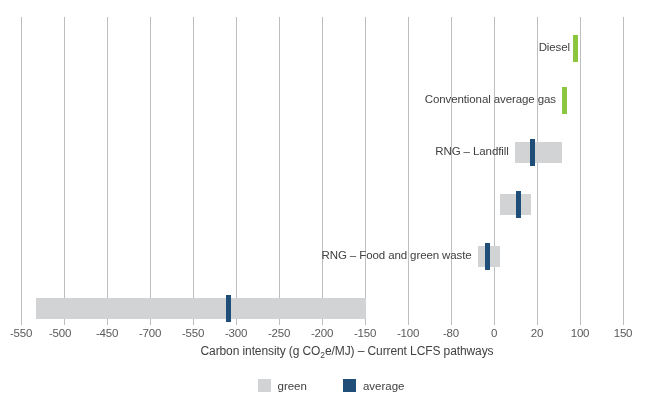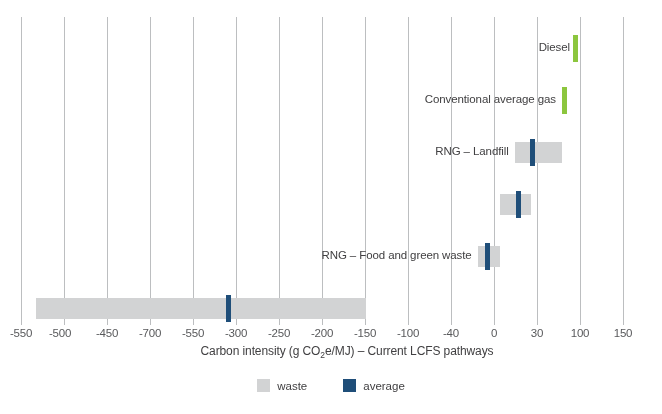--- a/index.html
+++ b/index.html
@@ -88,27 +88,27 @@
       <div class="tickmark" style="left: 321.5px;"></div>
       <div class="ticklabel" style="left: 302px;">-200</div>
       <div class="gridline" style="left: 364.5px;"></div>
       <div class="tickmark" style="left: 364.5px;"></div>
       <div class="ticklabel" style="left: 345px;">-150</div>
       <div class="gridline" style="left: 407.5px;"></div>
       <div class="tickmark" style="left: 407.5px;"></div>
       <div class="ticklabel" style="left: 388px;">-100</div>
       <div class="gridline" style="left: 450.5px;"></div>
       <div class="tickmark" style="left: 450.5px;"></div>
-      <div class="ticklabel" style="left: 431px;">-40</div>
+      <div class="ticklabel" style="left: 431px;">-80</div>
       <div class="gridline" style="left: 493.5px;"></div>
       <div class="tickmark" style="left: 493.5px;"></div>
       <div class="ticklabel" style="left: 474px;">0</div>
       <div class="gridline" style="left: 536.5px;"></div>
       <div class="tickmark" style="left: 536.5px;"></div>
-      <div class="ticklabel" style="left: 517px;">30</div>
+      <div class="ticklabel" style="left: 517px;">20</div>
       <div class="gridline" style="left: 579.5px;"></div>
       <div class="tickmark" style="left: 579.5px;"></div>
       <div class="ticklabel" style="left: 560px;">100</div>
       <div class="gridline" style="left: 622.5px;"></div>
       <div class="tickmark" style="left: 622.5px;"></div>
       <div class="ticklabel" style="left: 603px;">150</div>
     </div>
 
   <div id="bars-layer">
       <div class="row" style="top: 22px;">
@@ -139,21 +139,21 @@
       </div>
     </div>
 
   <div id="axis-title">
     <span>Carbon intensity (g CO</span><sub>2</sub><span>e/MJ) – Current LCFS pathways</span>
   </div>
 
   <div id="legend">
       <div class="legend-item">
         <span class="legend-swatch" style="background: rgb(210, 211, 212);"></span>
-        <span class="legend-label">waste</span>
+        <span class="legend-label">green</span>
       </div>
       <div class="legend-item">
         <span class="legend-swatch" style="background: rgb(31, 78, 121);"></span>
         <span class="legend-label">average</span>
       </div>
     </div>
 
 </div>
 
 </body></html>

